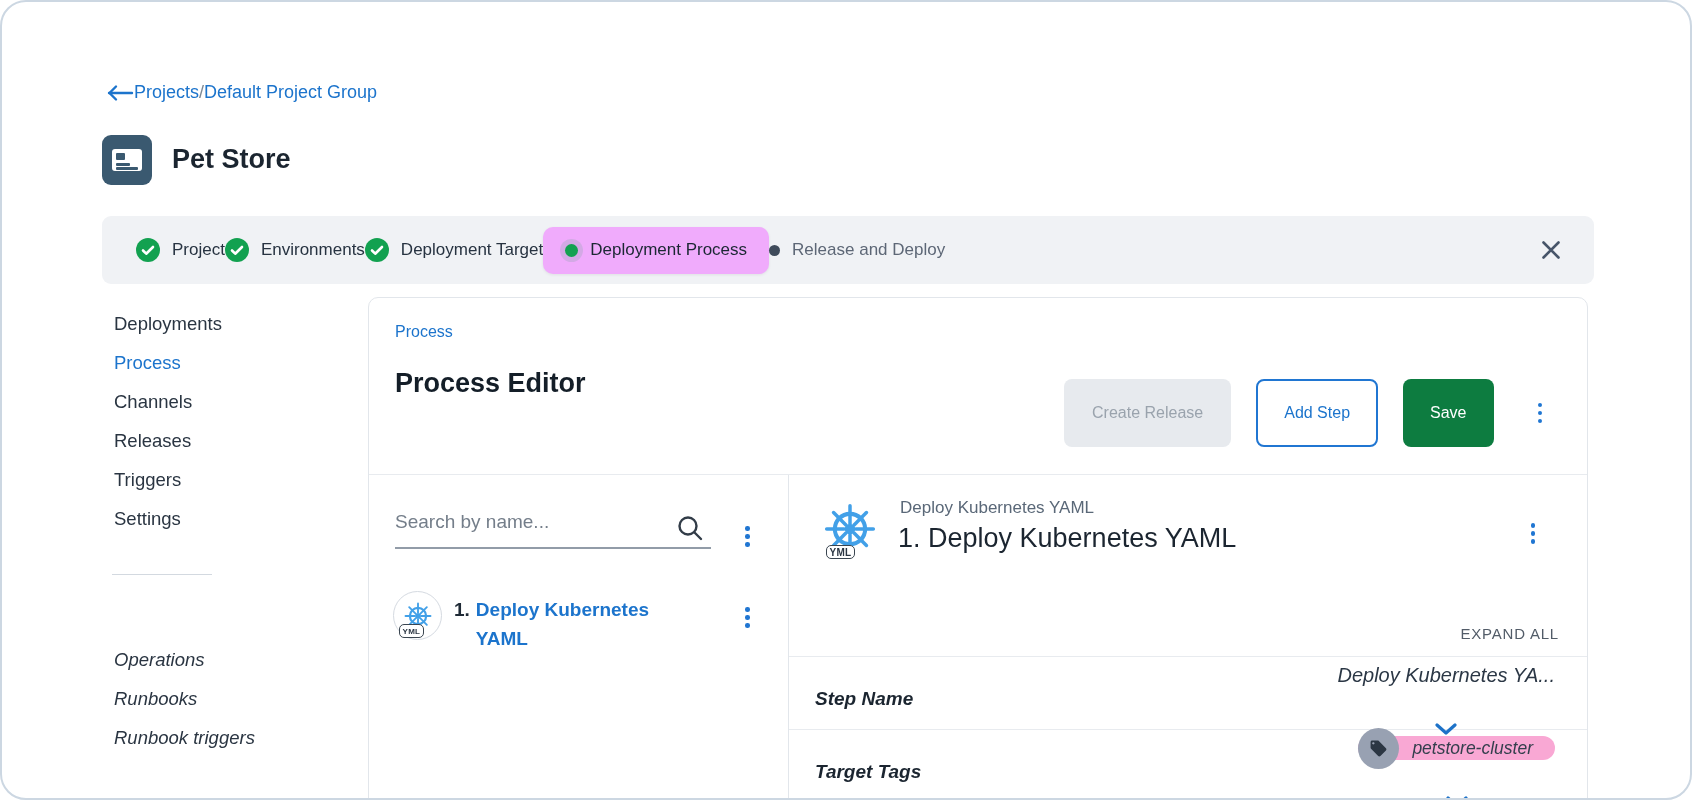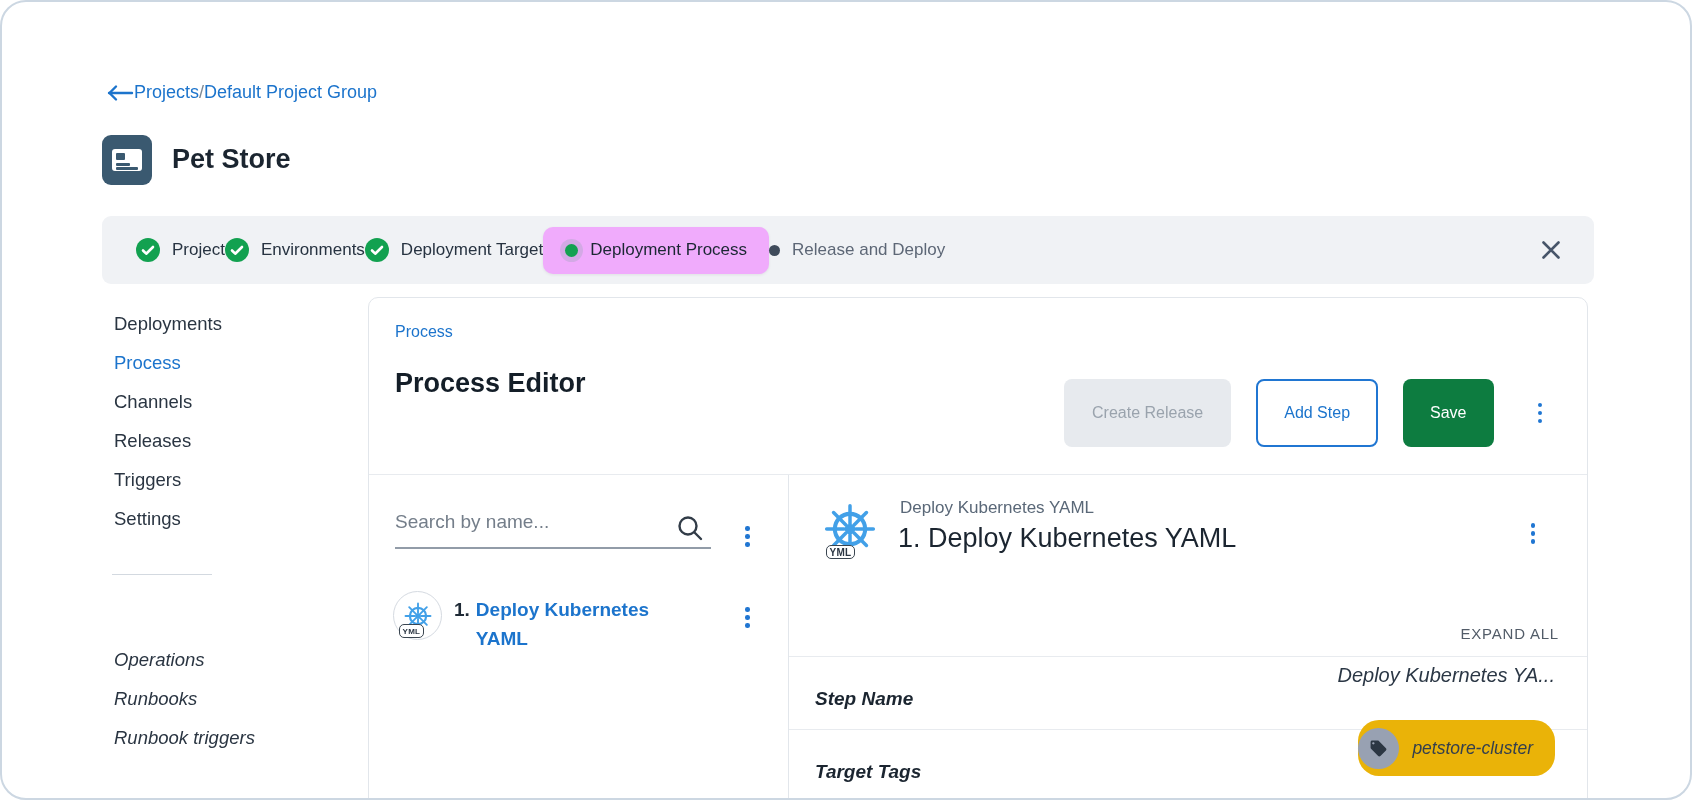--- a/index.html
+++ b/index.html
@@ -86,21 +86,21 @@
   .detail-kebab { position:absolute; right:47px; top:42px; }
   .expand-all { position:absolute; right:28px; top:150px; font-size:15px; letter-spacing:.8px; color:#525c68; cursor:pointer; }
 
   .prop-rows { position:absolute; left:0; right:0; top:181px; }
   .prop-row { height:73px; display:flex; align-items:center; justify-content:space-between;
               padding:12px 32px 0 26px; border-top:1.5px solid #e8ebef; cursor:pointer;font-style:italic; }
   .prop-label { font-size:19px; font-weight:700; color:#1b2530; }
   .prop-right { display:flex; align-items:center; gap:36px;flex-direction:column; }
   .prop-value { font-size:20px; color:#2b3745; }
 
-  .tag-pill { height:56px; background:#eab308; border-radius:21px; display:flex; align-items:center; }
+  .tag-pill { height:24px; background:#f9a8d4; border-radius:21px; display:flex; align-items:center; }
   .tag-circle { width:41px; height:41px; border-radius:50%; background:#98a1b2; display:flex;
                 align-items:center; justify-content:center; }
   .tag-text { font-size:17.5px; color:#343f4d; padding:0 22px 0 13px; }
 </style>
 </head>
 <body>
 
 <div class="frame">
 
   <div class="breadcrumb">

